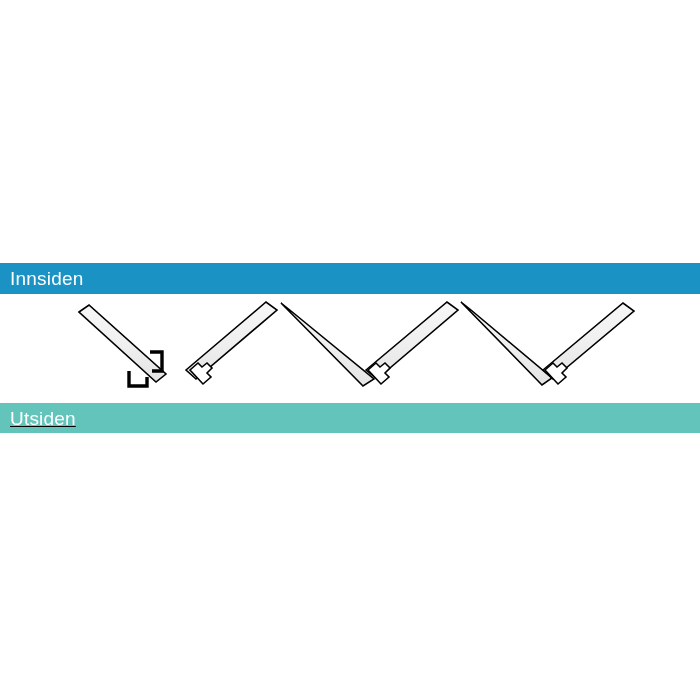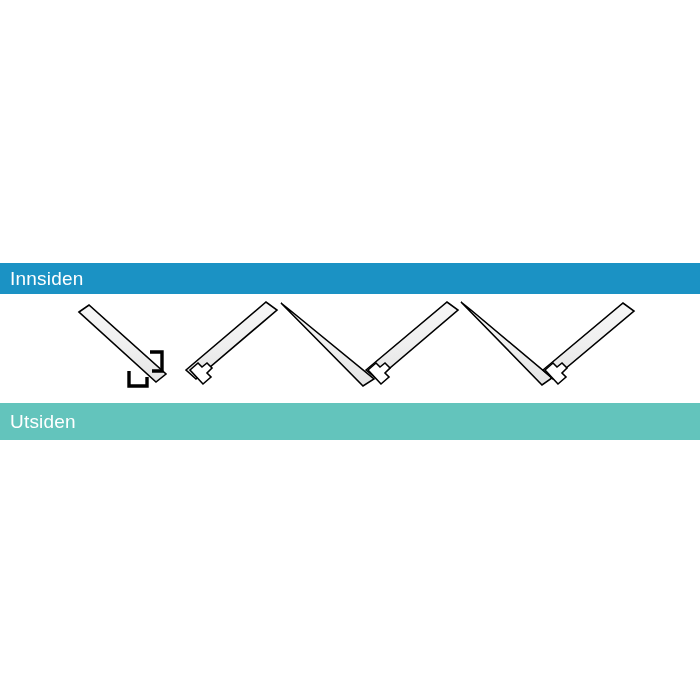--- a/index.html
+++ b/index.html
@@ -94,17 +94,17 @@
       <g fill="#FFFFFF" stroke="#000000" stroke-width="1.6">
         <path d="M545,370 l8,-7 l4,4 l5,-4 l5,5 l-5,5 l4,4 l-8,7 z"></path>
       </g>
     </g>
   </svg>
 
   <div class="band" id="band-inside" style="background: rgb(27, 146, 196); top: 263px; height: 31px;">
     <span class="band-label" style="color: rgb(255, 255, 255);">Innsiden</span>
   </div>
 
-  <div class="band" id="band-outside" style="background: rgb(99, 196, 188); top: 403px; height: 37px;">
+  <div class="band" id="band-outside" style="background: rgb(99, 196, 188); top: 403px; height: 30px; text-decoration: underline;">
     <span class="band-label" style="color: rgb(255, 255, 255);">Utsiden</span>
   </div>
 
 </div>
 
 </body></html>

